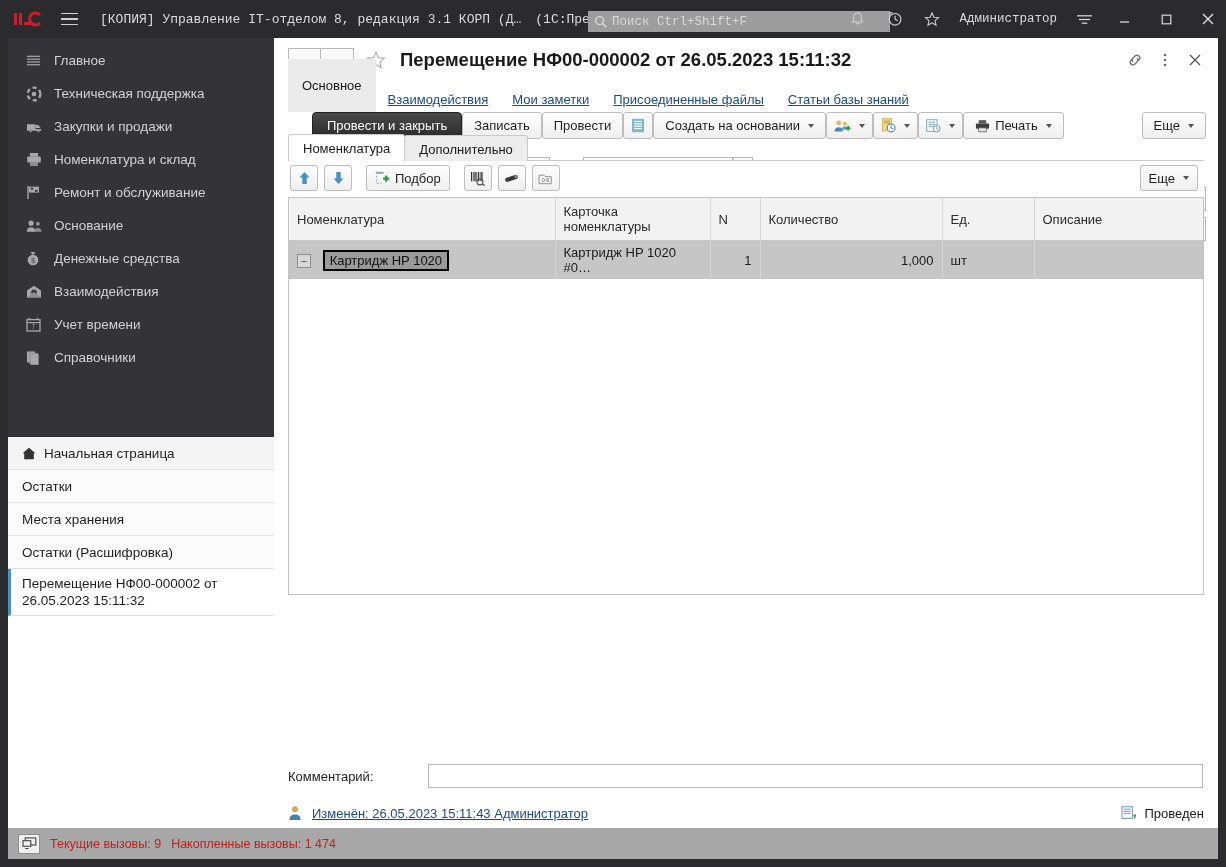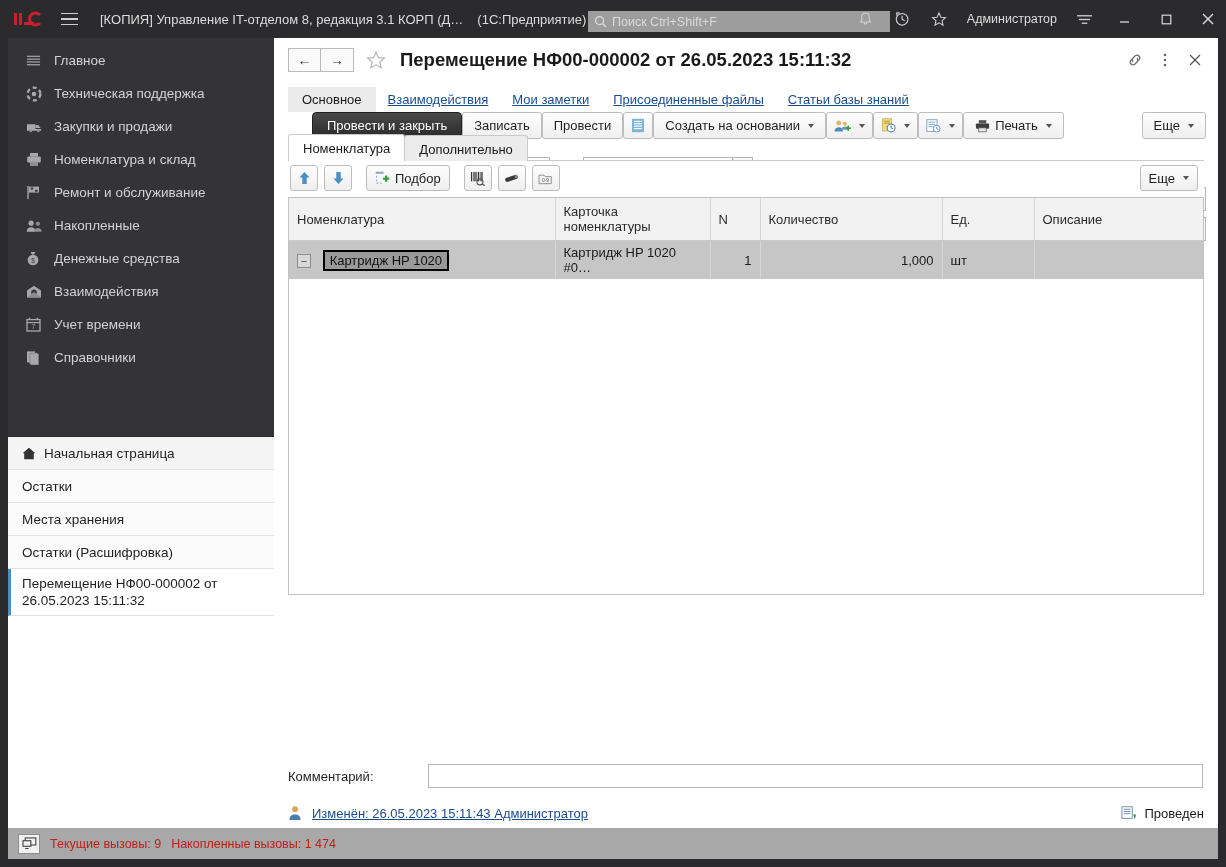--- a/index.html
+++ b/index.html
@@ -10,20 +10,21 @@
     background: #2b2b2e;
     overflow: hidden;
   }
   .app { position: relative; width: 1226px; height: 867px; background: #2b2b2e; }
 
   
   .titlebar {
     position: absolute; top: 0; left: 0; width: 1226px; height: 38px;
     background: #2b2b2e; display: flex; align-items: center;
     color: #d8d8d8;
+    font-family: Liberation Mono, monospace;
   }
   .logo-1c {
     width: 34px; height: 24px; margin-left: 12px;
     display: flex; align-items: center; justify-content: center;
     color: #c8202e; font-weight: bold; font-size: 17px;
     letter-spacing: -1px;
   }
   .burger { width: 30px; height: 24px; margin-left: 8px;
     display: flex; flex-direction: column; justify-content: center;
     align-items: center; gap: 4px; cursor: pointer; }
@@ -95,21 +96,21 @@
     margin-left: 14px; font-size: 18.5px; font-weight: bold; color: #1a1a1a;
     white-space: nowrap;
   }
   .head-right { margin-left: auto; display: flex; align-items: center; gap: 4px; }
   .head-ico { width: 26px; height: 26px; display: flex; align-items: center;
     justify-content: center; cursor: pointer; color: #666; }
 
   .tabstrip { height: 30px; display: flex; align-items: flex-end;
     padding-left: 14px; gap: 0; }
   .tab-main {
-    background: #ebebeb; padding: 5px 14px; font-size: 13px; color: #1a1a1a;
+    background: #ebebeb; padding: 19px 14px; font-size: 13px; color: #1a1a1a;
     cursor: pointer;
   }
   .tab-link {
     padding: 5px 12px; font-size: 13px; color: #1a4b8c;
     text-decoration: underline; cursor: pointer; white-space: nowrap;
   }
 
   
   .cmdbar { height: 38px; display: flex; align-items: flex-start;
     padding: 0 12px 0 14px; gap: 0; margin-left: 24px; }
@@ -361,21 +362,21 @@
 
       <div class="nav-item">
         <span class="nav-ico">
           <svg width="17" height="14" viewBox="0 0 18 14">
             <circle cx="5.4" cy="4" r="2.7" fill="#a8a8ac"></circle>
             <path d="M0.8 13 c0-3 2-4.6 4.6-4.6 s4.6 1.6 4.6 4.6 Z" fill="#a8a8ac"></path>
             <circle cx="12.6" cy="4.6" r="2.2" fill="#8d8d92"></circle>
             <path d="M8.6 13 c0-2.6 1.8-4 4-4 s4 1.4 4 4 Z" fill="#8d8d92"></path>
           </svg>
         </span>
-        <span class="nav-label">Накопленные</span>
+        <span class="nav-label">Основание</span>
       </div>
 
       <div class="nav-item">
         <span class="nav-ico">
           <svg width="14" height="15" viewBox="0 0 14 15">
             <path d="M4.6 1 h4.8 l-1.4 2.4 h-2 Z" fill="#a8a8ac"></path>
             <ellipse cx="7" cy="9" rx="5.4" ry="5.2" fill="#a8a8ac"></ellipse>
             <text x="7" y="11.6" font-size="6.4" fill="#3a3a3e" text-anchor="middle" font-family="Liberation Sans">$</text>
           </svg>
         </span>

